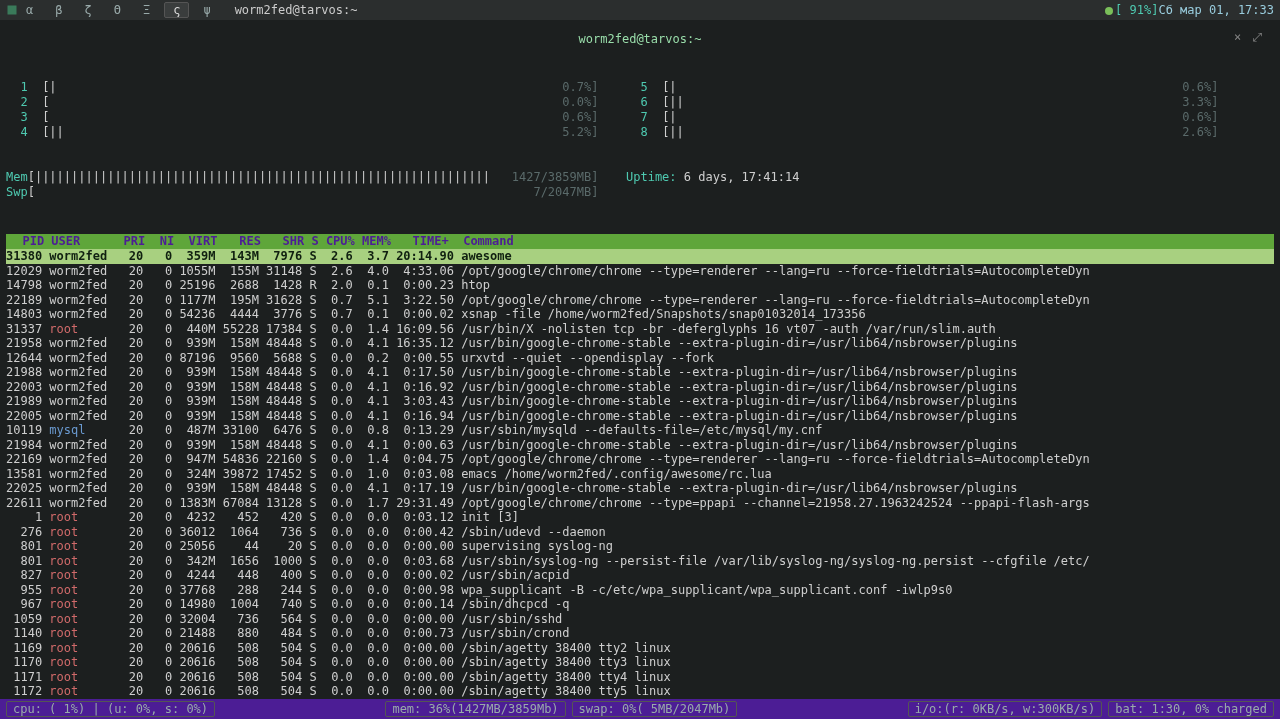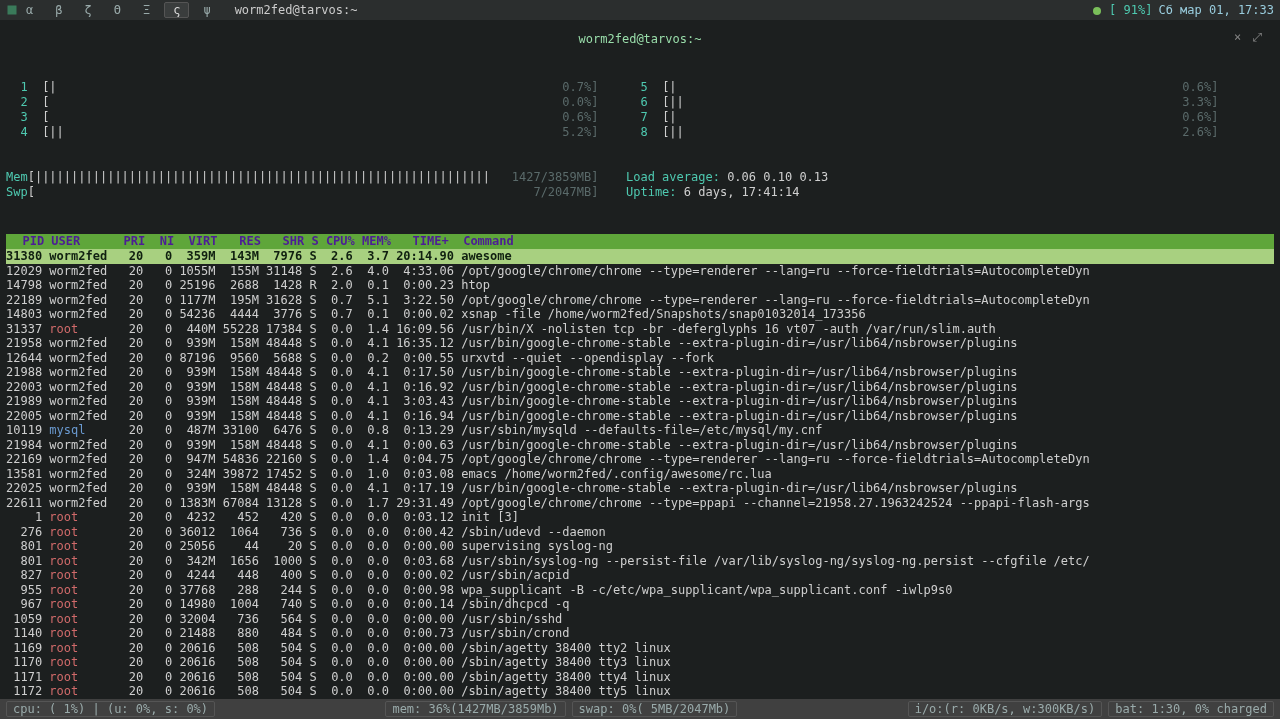--- a/index.html
+++ b/index.html
@@ -3,38 +3,38 @@
 <meta charset="utf-8">
 <style>
   * { margin: 0; padding: 0; box-sizing: border-box; }
   html, body { width: 1280px; height: 719px; background: #1c1f1f; font-family: "DejaVu Sans Mono", Menlo, Consolas, monospace; font-size: 12px; color: #cfcfcf; overflow: hidden; }
   .taskbar { height: 20px; background: #2b2e2e; display: flex; align-items: center; padding: 0 6px; font-size: 12px; }
   .taskbar .tabs { display: flex; gap: 6px; align-items: center; }
   .taskbar .tab { padding: 0 8px; color: #9aa; }
   .taskbar .tab.active { background: #3a3d3d; color: #ddd; border: 1px solid #555; border-radius: 2px; }
   .taskbar .title { margin-left: 16px; color: #ccc; }
   .taskbar .spacer { flex: 1; }
-  .taskbar .tray { display: flex; align-items: flex-end; gap: 6px; color: #9cd; }
+  .taskbar .tray { display: flex; align-items: flex-end; gap: 0; color: #9cd; }
   .term { padding: 4px 6px 0 6px; }
   .term-title-bar { text-align: center; color: #9da; padding: 8px 0 4px 0; position: relative; height: 24px; }
   .term-title-text { display: inline-block; }
   .term-ctrl { position: absolute; right: 10px; top: 6px; color: #888; letter-spacing: 2px; }
   .meters { padding: 2px 0 4px 0; line-height: 15px; white-space: pre; font-size: 12px; }
   .meters-row { display: flex; }
   .meters-left { width: 620px; }
   .meters-right { flex: 1; }
   .cyan { color: #4ec9b0; }
   .dim { color: #5a6a6a; }
   .proc-header { background: #5fa63a; color: #4c1d95; font-weight: bold; white-space: pre; padding: 0 2px; height: 15px; line-height: 15px; }
   .proc-body { white-space: pre; line-height: 14.5px; font-size: 12px; }
   .proc-row { height: 14.5px; overflow: hidden; }
   .proc-row.sel { background: #a8d080; color: #102010; font-weight: bold; }
   .rootc { color: #d06a6a; margin-top: 39px; }
   .mysqlc { color: #6a9ad0; }
-  .bottom-bar { position: fixed; left: 0; right: 0; bottom: 0; height: 20px; background: #404040; display: flex; align-items: center; gap: 6px; padding: 0 6px; font-size: 12px; }
+  .bottom-bar { position: fixed; left: 0; right: 0; bottom: 0; height: 20px; background: #4c1d95; display: flex; align-items: center; gap: 6px; padding: 0 6px; font-size: 12px; }
   .bb-seg { border: 1px solid #555; padding: 0 6px; height: 16px; line-height: 14px; border-radius: 2px; color: #9aa; }
   .bb-spacer { flex: 1; }
   svg.ticon { width: 12px; height: 12px; vertical-align: middle; }
 </style>
 </head>
 <body>
 
 <div class="taskbar">
   <svg class="ticon" viewBox="0 0 24 24">
       <rect x="3" y="3" width="18" height="18" fill="#3a7a5a"></rect>
@@ -65,21 +65,21 @@
     <span class="term-ctrl">×  ⤢</span>
   </div>
 
   <div class="meters">
     <div class="meters-row">
       <div class="meters-left" id="cpus-left"><div><span class="cyan">  1  </span>[|<span class="dim">                                                                      0.7%]</span></div><div><span class="cyan">  2  </span>[<span class="dim">                                                                       0.0%]</span></div><div><span class="cyan">  3  </span>[<span class="dim">                                                                       0.6%]</span></div><div><span class="cyan">  4  </span>[||<span class="dim">                                                                     5.2%]</span></div></div>
       <div class="meters-right" id="cpus-right"><div><span class="cyan">  5  </span>[|<span class="dim">                                                                      0.6%]</span></div><div><span class="cyan">  6  </span>[||<span class="dim">                                                                     3.3%]</span></div><div><span class="cyan">  7  </span>[|<span class="dim">                                                                      0.6%]</span></div><div><span class="cyan">  8  </span>[||<span class="dim">                                                                     2.6%]</span></div></div>
     </div>
     <div class="meters-row">
       <div class="meters-left" id="mem-line"><div><span class="cyan">Mem</span>[|||||||||||||||||||||||||||||||||||||||||||||||||||||||||||||||<span class="dim">   1427/3859MB]</span></div><div><span class="cyan">Swp</span>[<span class="dim">                                                                     7/2047MB]</span></div></div>
-      <div class="meters-right" id="info-lines"><div><span class="cyan">Load average:</span> 0.06 0.10 0.13</div><div><span class="cyan">Uptime:</span> 6 days, 17:41:14</div></div>
+      <div class="meters-right" id="info-lines"><div><span class="cyan">Uptime:</span> 6 days, 17:41:14</div></div>
     </div>
   </div>
 
   <div class="proc-header">  PID USER      PRI  NI  VIRT   RES   SHR S CPU% MEM%   TIME+  Command</div>
   <div class="proc-body" id="proc-body"><div class="proc-row sel">31380 worm2fed   20   0  359M  143M  7976 S  2.6  3.7 20:14.90 awesome</div><div class="proc-row">12029 worm2fed   20   0 1055M  155M 31148 S  2.6  4.0  4:33.06 /opt/google/chrome/chrome --type=renderer --lang=ru --force-fieldtrials=AutocompleteDyn</div><div class="proc-row">14798 worm2fed   20   0 25196  2688  1428 R  2.0  0.1  0:00.23 htop</div><div class="proc-row">22189 worm2fed   20   0 1177M  195M 31628 S  0.7  5.1  3:22.50 /opt/google/chrome/chrome --type=renderer --lang=ru --force-fieldtrials=AutocompleteDyn</div><div class="proc-row">14803 worm2fed   20   0 54236  4444  3776 S  0.7  0.1  0:00.02 xsnap -file /home/worm2fed/Snapshots/snap01032014_173356</div><div class="proc-row">31337 <span class="rootc">root     </span>  20   0  440M 55228 17384 S  0.0  1.4 16:09.56 /usr/bin/X -nolisten tcp -br -deferglyphs 16 vt07 -auth /var/run/slim.auth</div><div class="proc-row">21958 worm2fed   20   0  939M  158M 48448 S  0.0  4.1 16:35.12 /usr/bin/google-chrome-stable --extra-plugin-dir=/usr/lib64/nsbrowser/plugins</div><div class="proc-row">12644 worm2fed   20   0 87196  9560  5688 S  0.0  0.2  0:00.55 urxvtd --quiet --opendisplay --fork</div><div class="proc-row">21988 worm2fed   20   0  939M  158M 48448 S  0.0  4.1  0:17.50 /usr/bin/google-chrome-stable --extra-plugin-dir=/usr/lib64/nsbrowser/plugins</div><div class="proc-row">22003 worm2fed   20   0  939M  158M 48448 S  0.0  4.1  0:16.92 /usr/bin/google-chrome-stable --extra-plugin-dir=/usr/lib64/nsbrowser/plugins</div><div class="proc-row">21989 worm2fed   20   0  939M  158M 48448 S  0.0  4.1  3:03.43 /usr/bin/google-chrome-stable --extra-plugin-dir=/usr/lib64/nsbrowser/plugins</div><div class="proc-row">22005 worm2fed   20   0  939M  158M 48448 S  0.0  4.1  0:16.94 /usr/bin/google-chrome-stable --extra-plugin-dir=/usr/lib64/nsbrowser/plugins</div><div class="proc-row">10119 <span class="mysqlc">mysql    </span>  20   0  487M 33100  6476 S  0.0  0.8  0:13.29 /usr/sbin/mysqld --defaults-file=/etc/mysql/my.cnf</div><div class="proc-row">21984 worm2fed   20   0  939M  158M 48448 S  0.0  4.1  0:00.63 /usr/bin/google-chrome-stable --extra-plugin-dir=/usr/lib64/nsbrowser/plugins</div><div class="proc-row">22169 worm2fed   20   0  947M 54836 22160 S  0.0  1.4  0:04.75 /opt/google/chrome/chrome --type=renderer --lang=ru --force-fieldtrials=AutocompleteDyn</div><div class="proc-row">13581 worm2fed   20   0  324M 39872 17452 S  0.0  1.0  0:03.08 emacs /home/worm2fed/.config/awesome/rc.lua</div><div class="proc-row">22025 worm2fed   20   0  939M  158M 48448 S  0.0  4.1  0:17.19 /usr/bin/google-chrome-stable --extra-plugin-dir=/usr/lib64/nsbrowser/plugins</div><div class="proc-row">22611 worm2fed   20   0 1383M 67084 13128 S  0.0  1.7 29:31.49 /opt/google/chrome/chrome --type=ppapi --channel=21958.27.1963242524 --ppapi-flash-args</div><div class="proc-row">    1 <span class="rootc">root     </span>  20   0  4232   452   420 S  0.0  0.0  0:03.12 init [3]</div><div class="proc-row">  276 <span class="rootc">root     </span>  20   0 36012  1064   736 S  0.0  0.0  0:00.42 /sbin/udevd --daemon</div><div class="proc-row">  801 <span class="rootc">root     </span>  20   0 25056    44    20 S  0.0  0.0  0:00.00 supervising syslog-ng</div><div class="proc-row">  801 <span class="rootc">root     </span>  20   0  342M  1656  1000 S  0.0  0.0  0:03.68 /usr/sbin/syslog-ng --persist-file /var/lib/syslog-ng/syslog-ng.persist --cfgfile /etc/</div><div class="proc-row">  827 <span class="rootc">root     </span>  20   0  4244   448   400 S  0.0  0.0  0:00.02 /usr/sbin/acpid</div><div class="proc-row">  955 <span class="rootc">root     </span>  20   0 37768   288   244 S  0.0  0.0  0:00.98 wpa_supplicant -B -c/etc/wpa_supplicant/wpa_supplicant.conf -iwlp9s0</div><div class="proc-row">  967 <span class="rootc">root     </span>  20   0 14980  1004   740 S  0.0  0.0  0:00.14 /sbin/dhcpcd -q</div><div class="proc-row"> 1059 <span class="rootc">root     </span>  20   0 32004   736   564 S  0.0  0.0  0:00.00 /usr/sbin/sshd</div><div class="proc-row"> 1140 <span class="rootc">root     </span>  20   0 21488   880   484 S  0.0  0.0  0:00.73 /usr/sbin/crond</div><div class="proc-row"> 1169 <span class="rootc">root     </span>  20   0 20616   508   504 S  0.0  0.0  0:00.00 /sbin/agetty 38400 tty2 linux</div><div class="proc-row"> 1170 <span class="rootc">root     </span>  20   0 20616   508   504 S  0.0  0.0  0:00.00 /sbin/agetty 38400 tty3 linux</div><div class="proc-row"> 1171 <span class="rootc">root     </span>  20   0 20616   508   504 S  0.0  0.0  0:00.00 /sbin/agetty 38400 tty4 linux</div><div class="proc-row"> 1172 <span class="rootc">root     </span>  20   0 20616   508   504 S  0.0  0.0  0:00.00 /sbin/agetty 38400 tty5 linux</div><div class="proc-row"> 1173 <span class="rootc">root     </span>  20   0 20616   508   504 S  0.0  0.0  0:00.00 /sbin/agetty 38400 tty6 linux</div></div>
 
 </div>
 
 <div class="bottom-bar">
   <div class="bb-seg">cpu: ( 1%) | (u: 0%, s: 0%)</div>

